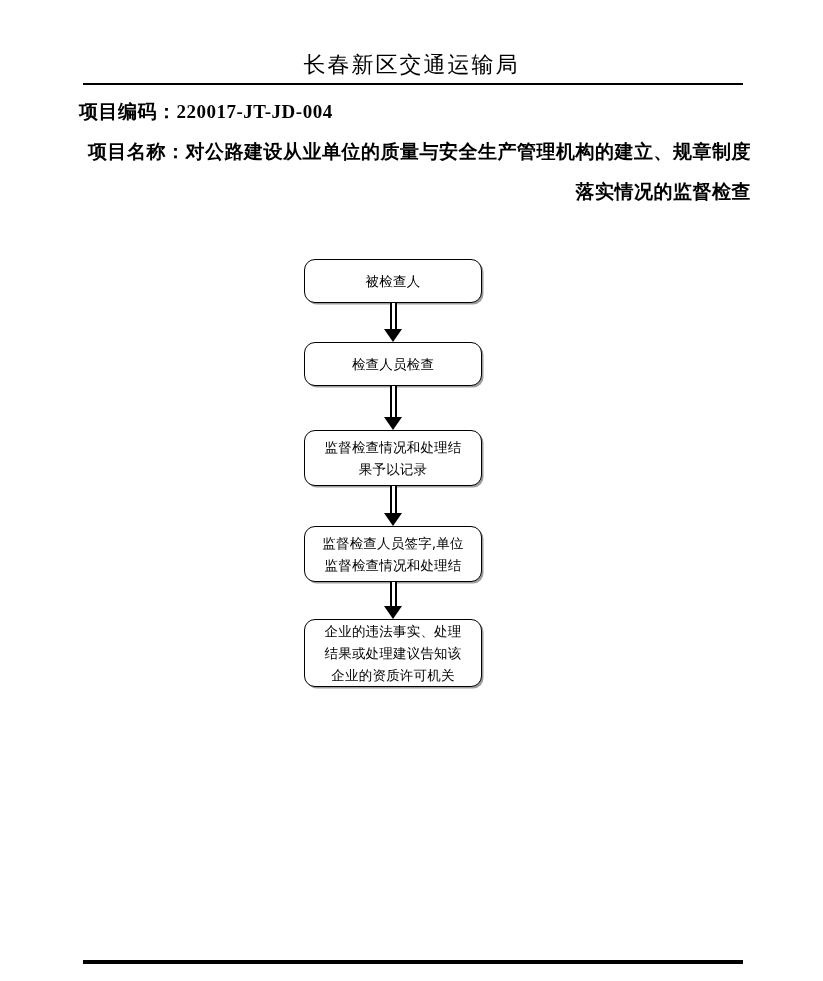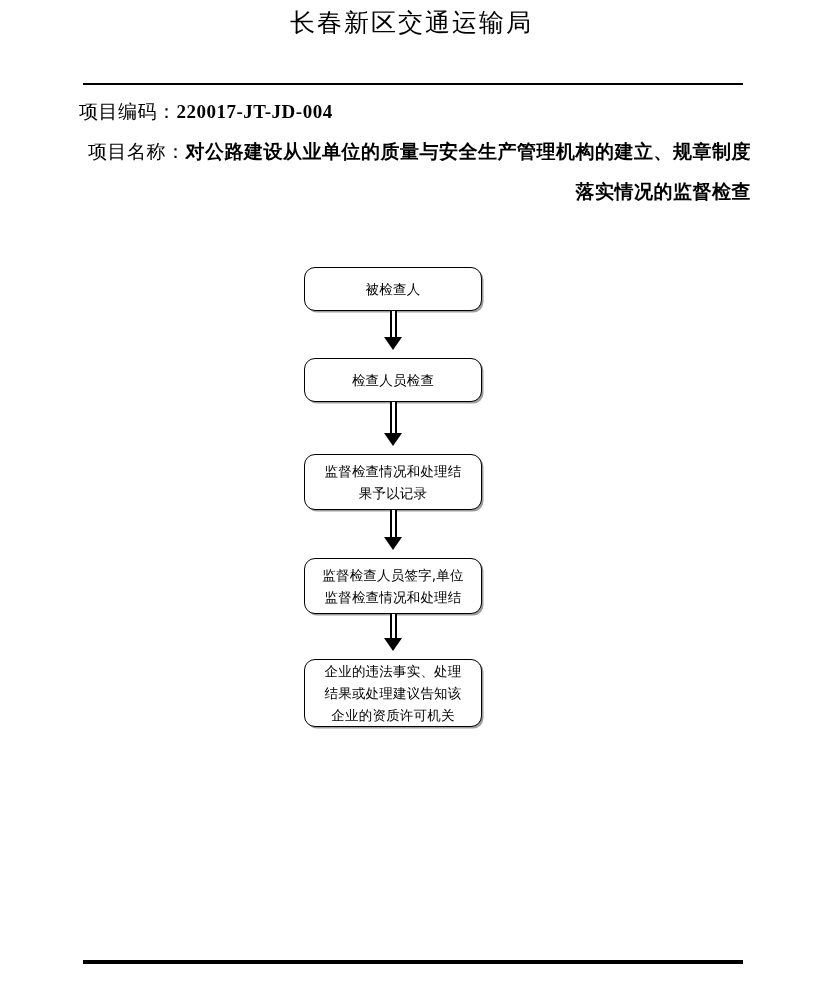--- a/index.html
+++ b/index.html
@@ -21,26 +21,27 @@
 
   
   .doc-header {
     position: absolute;
     left: 0;
     top: 8px;
     width: 823px;
     text-align: center;
   }
   .doc-header .title-line {
-    font-family: Liberation Mono, monospace;
-    font-size: 25px;
+    font-family: Liberation Serif, serif;
+    font-size: 22px;
     line-height: 33px;
     letter-spacing: 2px;
     font-weight: 400;
     white-space: nowrap;
+    margin-top: 40px;
   }
 
   .header-rule {
     position: absolute;
     left: 83px;
     top: 83px;
     width: 660px;
     height: 0;
     border-top: 2px solid #000000;
   }
@@ -57,21 +58,21 @@
     font-size: 19px;
     font-weight: 700;
     line-height: 40px;
     letter-spacing: 0.5px;
     white-space: nowrap;
   }
   .meta-row.wrap {
     white-space: normal;
     text-align: right;
   }
-  .meta-label { font-weight: 400; }
+  .meta-label { font-weight: 700; }
   .meta-value { font-weight: 700; font-family: Liberation Serif, serif; }
 
   
   .flow {
     position: absolute;
     left: 304px;
     top: 259px;
     width: 178px;
   }
 
@@ -80,21 +81,20 @@
     box-sizing: border-box;
     width: 178px;
     border: 1.6px solid #000000;
     border-radius: 11px;
     background: #ffffff;
     box-shadow: 2px 2px 0 -0.5px #9d9d9d;
     display: flex;
     align-items: center;
     justify-content: center;
     text-align: center;
-    margin-top: 8px;
   }
   .node-label {
     font-family: "DejaVu Sans", "Liberation Sans", sans-serif;
     font-size: 13.5px;
     line-height: 22px;
     color: #000000;
     letter-spacing: 0.2px;
     padding: 0 7px;
     white-space: pre-line;
   }

